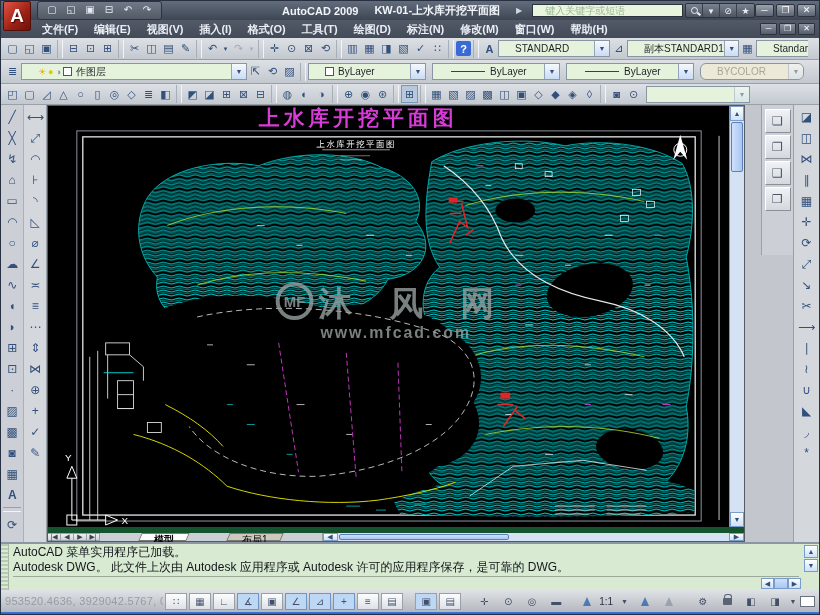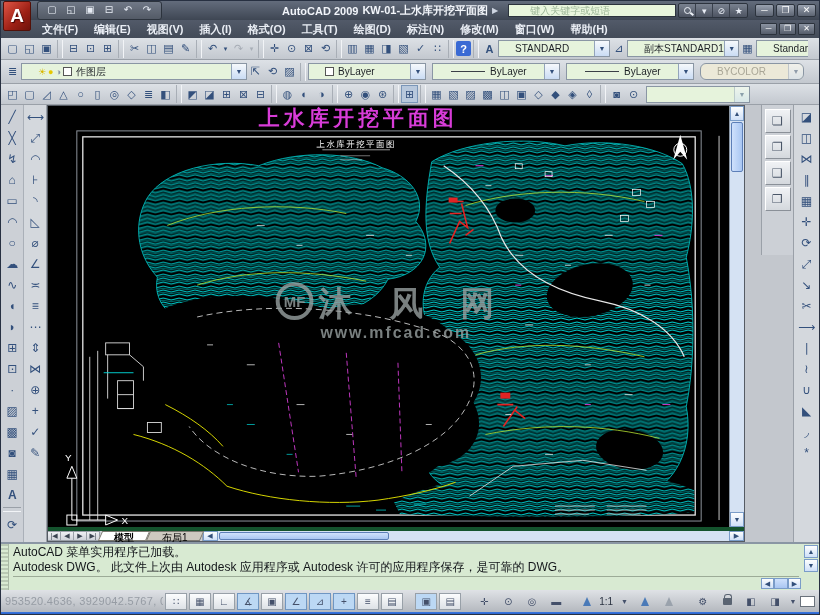--- a/index.html
+++ b/index.html
@@ -12,25 +12,25 @@
   
   .titlebar{position:absolute;top:0;left:0;right:0;height:19px;
     background:linear-gradient(#636c7c,#3e4653);display:flex;align-items:center;color:#fff;}
   .logo{position:absolute;left:2px;top:0;width:28px;height:30px;z-index:5;
     background:linear-gradient(135deg,#e05545,#9c1f14 60%,#6e120b);
     color:#fff;font-weight:bold;font-size:19px;display:flex;align-items:center;justify-content:center;
     border:1px solid #531008;border-radius:2px;text-shadow:1px 1px 1px #400;}
   .qat{display:flex;align-items:center;gap:1px;margin-left:36px;padding:1px 5px;
     background:rgba(255,255,255,.10);border:1px solid #2c333d;border-radius:3px;}
   .qbtn{width:18px;height:15px;color:#e8edf5;font-size:10px;line-height:14px;text-align:center;border-radius:2px;}
-  .titletext{margin-left:120px;white-space:nowrap;font-size:11px;color:#f2f5fa;display:flex;gap:4px;align-items:center;}
+  .titletext{margin-left:120px;white-space:nowrap;font-size:11px;color:#f2f5fa;display:flex;gap:16px;align-items:center;}
   .titletext b{font-weight:bold;}
   .tarrow{color:#cfd6e2;font-size:8px;}
   .searchbox{margin-left:10px;width:168px;height:13px;background:#e9f6dd;border:1px solid #2c333d;
-    display:flex;align-items:center;padding:0 21px;color:#9cb697;font-size:10px;overflow:hidden;white-space:nowrap;}
+    display:flex;align-items:center;padding:0 12px;color:#9cb697;font-size:10px;overflow:hidden;white-space:nowrap;}
   .sgroup{display:flex;margin-left:2px;background:linear-gradient(#79818f,#4d5462);border:1px solid #2c333d;border-radius:2px;}
   .sbtn{width:17px;height:13px;display:flex;align-items:center;justify-content:center;color:#e9eef6;font-size:9px;border-right:1px solid #39404c;}
   .sbtn:last-child{border-right:none;}
   .mag{position:relative;width:7px;height:7px;border:1.5px solid #eef2f8;border-radius:50%;}
   .mag::after{content:"";position:absolute;width:4px;height:1.5px;background:#eef2f8;right:-4px;bottom:-1px;transform:rotate(40deg);}
   .winctl{margin-left:auto;display:flex;gap:2px;padding-right:3px;}
   .wbtn{width:19px;height:13px;background:linear-gradient(#9aa2b0,#5c6472);border:1px solid #2c333d;border-radius:2px;
     color:#fff;font-size:9px;line-height:11px;text-align:center;}
   
   .menubar{position:absolute;top:19px;left:0;right:0;height:18px;
@@ -67,21 +67,21 @@
   .vsep{height:5px;width:18px;border-top:1px solid #9aa0a8;border-bottom:1px solid #f2f4f7;margin:2px 0;flex:none;}
   .doc{flex:1;display:flex;flex-direction:column;border:1px solid #555b63;background:#808archive4;}
   .canvasrow{flex:1;display:flex;min-height:0;}
   .canvas{flex:1;position:relative;background:#000;}
   .canvas svg{display:block;width:100%;height:100%;}
   
   .vscroll{width:15px;background:#d5e2f3;display:flex;flex-direction:column;border-left:1px solid #8a96a4;}
   .sarr{height:15px;background:linear-gradient(#fdfefe,#cfe0f8);border:1px solid #7a9cc8;color:#33507a;
     font-size:7px;display:flex;align-items:center;justify-content:center;flex:none;}
   .vthumb{height:50px;margin:1px;background:linear-gradient(90deg,#cfe1fc,#a9c6f2);border:1px solid #5d7fb8;border-radius:2px;flex:none;}
-  .tabrow{height:14px;display:flex;align-items:stretch;background:#ccd0d6;border-top:4px solid #14532d;}
+  .tabrow{height:14px;display:flex;align-items:stretch;background:#ccd0d6;border-top:6px solid #14532d;gap:40px;}
   .tnav{display:flex;}
   .tnb{width:13px;display:flex;align-items:center;justify-content:center;font-size:7px;color:#3a4450;
     background:linear-gradient(#eef0f3,#cfd3d9);border:1px solid #9aa0a8;border-left:none;}
   .tab{position:relative;padding:0 14px;font-size:10px;line-height:13px;color:#000;}
   .tab::before{content:"";position:absolute;inset:0;transform:skewX(-24deg);background:#cdc9c0;border:1px solid #7d7a72;}
   .tab.active::before{background:#fff;}
   .tab span{position:relative;font-weight:bold;}
   .tab.inactive span{font-weight:normal;}
   .hscroll{flex:1;display:flex;background:#d5e2f3;border-left:1px solid #9aa0a8;}
   .harr{width:15px;background:linear-gradient(#fdfefe,#cfe0f8);border:1px solid #7a9cc8;color:#33507a;

